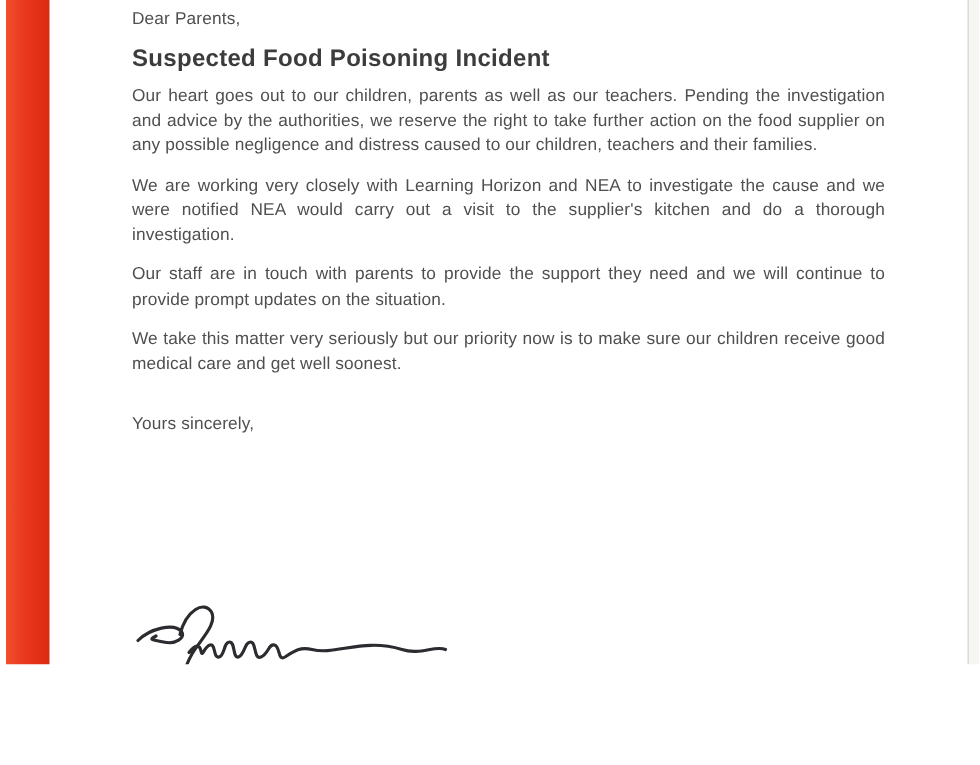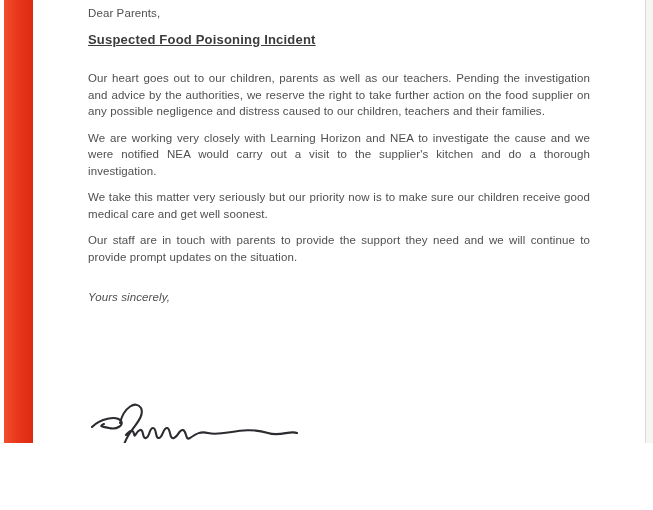--- a/index.html
+++ b/index.html
@@ -23,24 +23,24 @@
   }
   
   .letter{
     position:absolute;left:88px;top:5px;width:502px;
     color:#4f4f4f;font-size:11.5px;line-height:16.5px;
     letter-spacing:0.1px;z-index:1;
   }
   .letter p{margin:0 0 10px;text-align:justify;}
   .salutation{text-align:left !important;}
   .heading{
-    font-size:13px;font-weight:bold;color:#3c3c3c;
-    text-decoration:underline;margin:0 0 22px;letter-spacing:0.2px;
+    font-size:16px;font-weight:bold;color:#3c3c3c;
+    margin:0 0 8px;letter-spacing:0.2px;
   }
-  .closing{margin-top:24px !important;text-align:left !important;font-style:italic;}
+  .closing{margin-top:24px !important;text-align:left !important;}
   
   .signature{position:absolute;left:90px;top:397px;z-index:1;}
   
   .obscured-line{
     position:absolute;background:rgba(205,95,55,0.55);
     filter:blur(2px);border-radius:3px;z-index:1;
   }
   .obscured-line.one{left:92px;top:455px;width:118px;height:9px;}
   .obscured-line.two{left:88px;top:467px;width:150px;height:8px;}
   
@@ -72,22 +72,22 @@
 <div class="screen">
 
   <div class="red-bar"></div>
   <div class="right-strip"></div>
 
   <div class="letter">
     <p class="salutation">Dear Parents,</p>
     <h2 class="heading">Suspected Food Poisoning Incident</h2>
     <p>Our heart goes out to our children, parents as well as our teachers. Pending the investigation and advice by the authorities, we reserve the right to take further action on the food supplier on any possible negligence and distress caused to our children, teachers and their families.</p>
     <p>We are working very closely with Learning Horizon and NEA to investigate the cause and we were notified NEA would carry out a visit to the supplier's kitchen and do a thorough investigation.</p>
+    <p>Our staff are in touch with parents to provide the support they need and we will continue to provide prompt updates on the situation.</p>
     <p>We take this matter very seriously but our priority now is to make sure our children receive good medical care and get well soonest.</p>
-    <p>Our staff are in touch with parents to provide the support they need and we will continue to provide prompt updates on the situation.</p>
     <p class="closing">Yours sincerely,</p>
   </div>
 
   <svg class="signature" width="210" height="58" viewBox="0 0 210 58" fill="none">
     <path d="M2,30 C10,22 26,18 31,24 C34,28 27,33 19,31 C13,29.5 8,30 14,27
              M30,26 C34,10 46,3 51,11 C55,19 44,29 38,39 C34,46 31,55 35,52
              M36,38 C40,33 43,32 44,37 C45,42 46,34 50,33 C54,32 52,42 56,41
              C60,40 59,31 63,31 C67,31 65,42 69,41 C73,40 73,31 77,31
              C81,31 79,43 84,41 C89,39 89,32 93,33 C97,34 95,44 100,41
              C106,37 110,34 118,36 C134,40 152,28 178,36 C190,40 200,33 207,36" stroke="#2b2b30" stroke-width="2.1" stroke-linecap="round" stroke-linejoin="round"></path>

